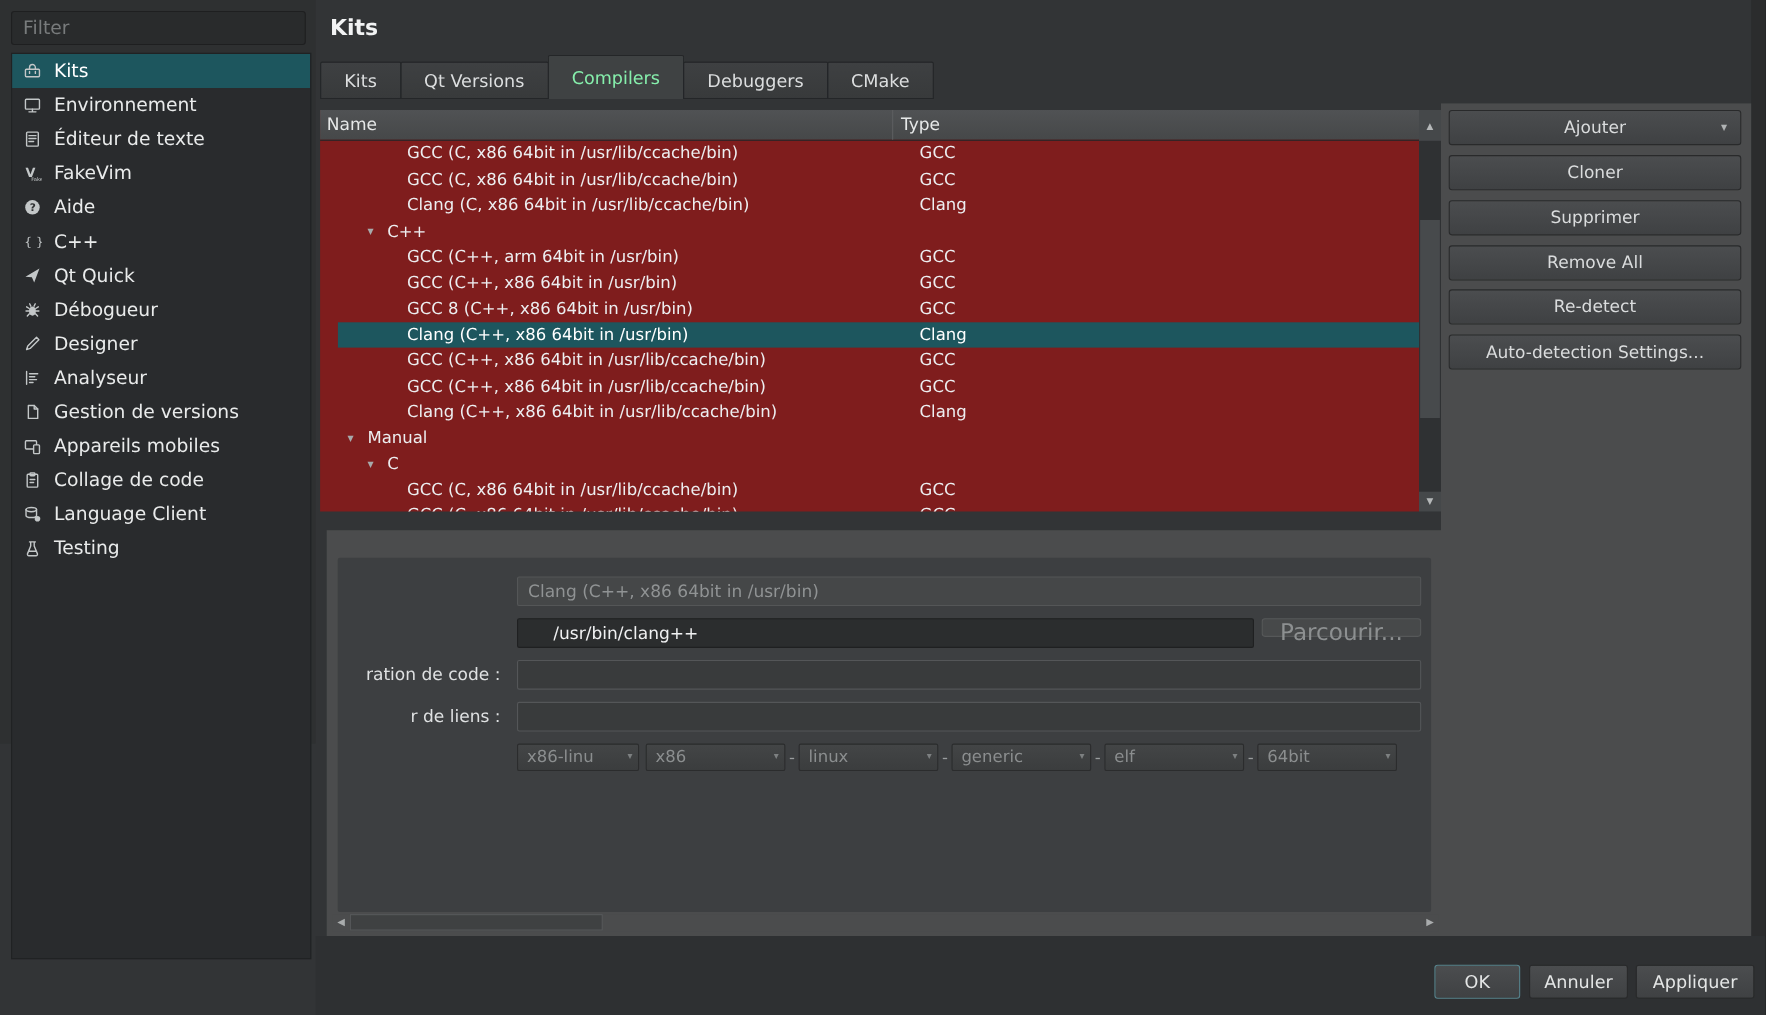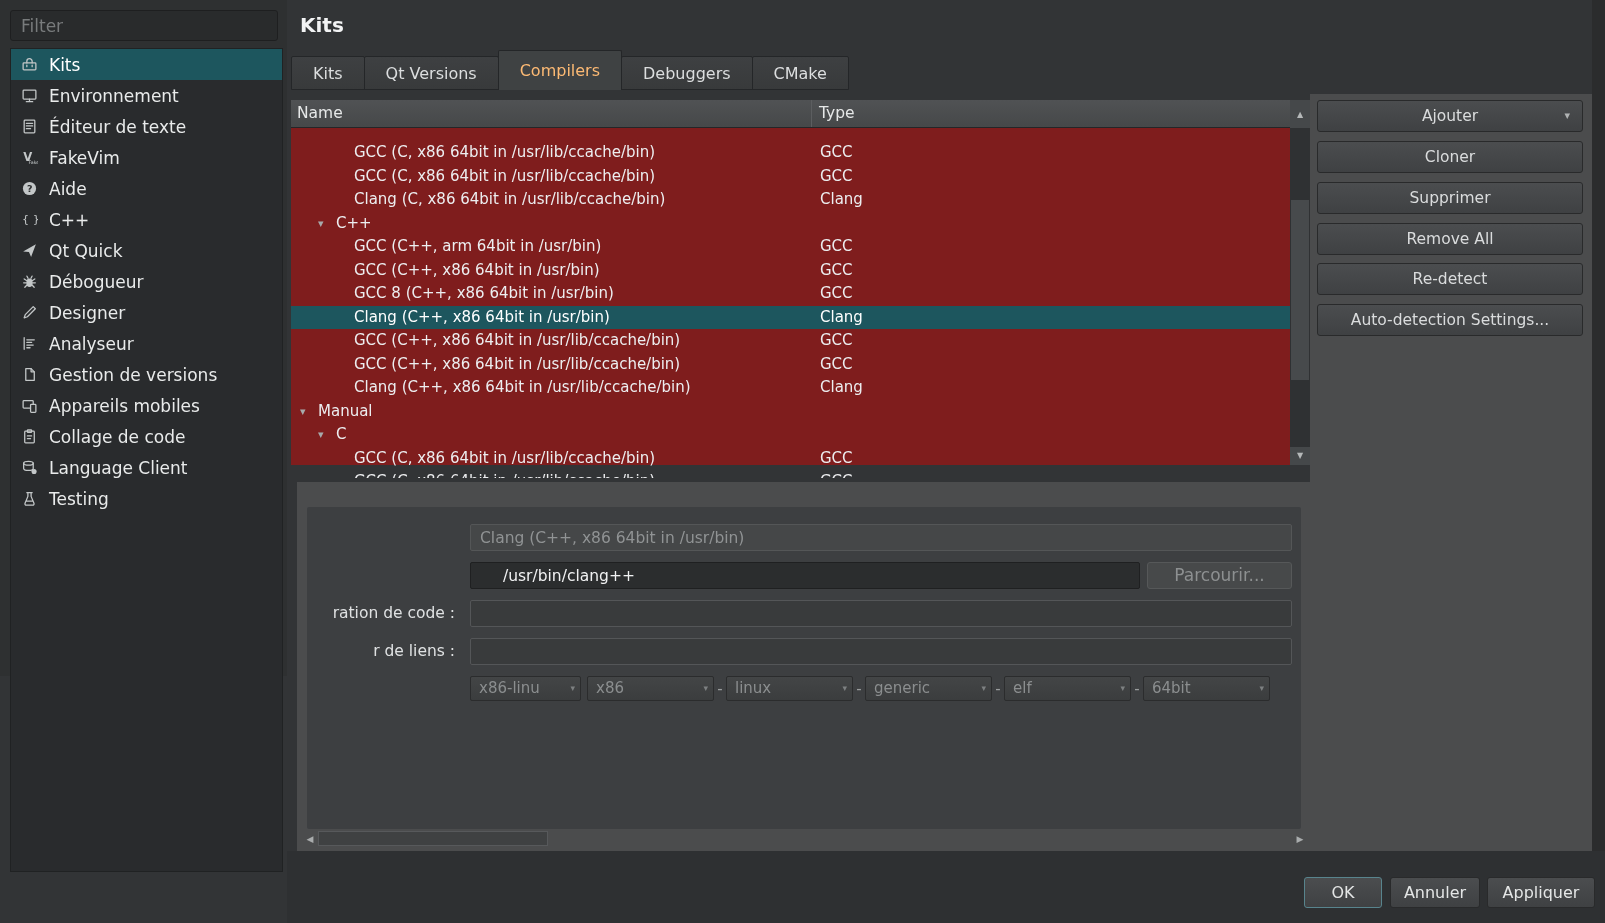--- a/index.html
+++ b/index.html
@@ -26,30 +26,30 @@
   .side-item .ic{width:17px;height:17px;margin:0 11px 0 10px;flex:0 0 auto;display:block;}
   .side-item .lb{white-space:nowrap;}
 
   
   .page-title{left:300px;top:13px;font-size:20px;font-weight:bold;color:#f2f3f4;}
   .tabbar{left:291px;top:50px;height:40px;display:flex;align-items:flex-end;}
   .tab{height:34px;line-height:34px;padding:0 21px;font-size:16px;color:#dcdedf;
     background:linear-gradient(#3e4042,#383a3b);border:1px solid #242628;
     border-radius:2px 2px 0 0;margin-left:-1px;box-sizing:border-box;cursor:default;}
   .tab:first-child{margin-left:0;}
-  .tab.active{height:40px;line-height:40px;background:#3f4243;color:#fdba74;border-bottom:none;}
+  .tab.active{height:40px;line-height:40px;background:#3f4243;color:#86efac;border-bottom:none;}
 
   
   .tree{left:291px;top:100px;width:999px;height:365px;background:#7f1d1d;}
   .tree-header{display:flex;height:28px;background:linear-gradient(#505254,#464849);
     border-bottom:1px solid #242628;box-sizing:border-box;font-size:15.5px;color:#e6e8e8;}
   .th{line-height:27px;padding-left:6px;box-sizing:border-box;}
   .th.name{width:521px;border-right:1px solid #5c5e60;}
   .th.type{flex:1;padding-left:7px;}
-  .tree-body{position:absolute;top:28px;left:0;width:999px;height:337px;overflow:hidden;margin-top:13px;}
+  .tree-body{position:absolute;top:28px;left:16px;width:999px;height:337px;overflow:hidden;}
   .tree-row{display:flex;height:23.5px;line-height:23.5px;font-size:15px;color:#edeef0;cursor:default;}
   .tree-row.selected{background:#1d565e;color:#ffffff;}
   .tr-name{width:521px;display:flex;white-space:nowrap;overflow:hidden;box-sizing:border-box;}
   .tr-type{flex:1;padding-left:8px;white-space:nowrap;}
   .tw-arrow{width:18px;text-align:left;color:#a7aaab;font-size:11px;flex:0 0 auto;}
 
   
   .vscroll{left:1290px;top:100px;width:20px;height:365px;background:#2f3133;}
   .sb-btn{position:absolute;left:0;width:20px;background:#45484a;color:#b5b8b9;
     font-size:8px;text-align:center;}
@@ -72,23 +72,23 @@
   
   .form-panel{left:307px;top:507px;width:994px;height:322px;background:#3d3f41;
     border-radius:2px;overflow:hidden;}
   .fld{position:absolute;box-sizing:border-box;height:27px;font-size:15.5px;
     font-family:inherit;outline:none;border-radius:2px;padding:0 9px;}
   .fld.dark{background:#2b2d2e;border:1px solid #1f2021;color:#f0f1f2;}
   .fld.disabled{background:#454748;border:1px solid #545657;color:#909394;}
   .fld.empty{background:#393b3c;border:1px solid #545658;color:#e9ebeb;}
   .flabel{position:absolute;width:148px;height:27px;line-height:27px;font-size:15.5px;
     color:#dfe1e2;text-align:right;white-space:nowrap;}
-  .browse{position:absolute;left:840px;top:55px;width:145px;height:27px;box-sizing:border-box;
+  .browse{position:absolute;left:840px;top:55px;width:145px;height:17px;box-sizing:border-box;
     background:#47494a;border:1px solid #565859;border-radius:3px;color:#8d9091;
-    font-size:17px;text-align:center;line-height:25px;cursor:default;}
+    font-size:21px;text-align:center;line-height:25px;cursor:default;}
   .abi-row{position:absolute;left:163px;top:169px;height:25px;display:flex;align-items:center;}
   .combo{position:relative;height:25px;box-sizing:border-box;background:linear-gradient(#434546,#3b3d3e);
     border:1px solid #2b2c2d;border-radius:2px;color:#8b8e8f;font-size:15px;line-height:23px;
     padding:0 18px 0 8px;overflow:hidden;white-space:nowrap;cursor:default;}
   .combo .ca{position:absolute;right:5px;top:0;font-size:9px;color:#7d8081;line-height:23px;}
   .abi-dash{width:12px;text-align:center;color:#9a9d9e;font-size:15px;}
 
   
   .dlg-btn{position:absolute;top:877px;height:31px;box-sizing:border-box;
     background:linear-gradient(#4b4d4f,#3f4143);border:1px solid #292a2b;border-radius:3px;

